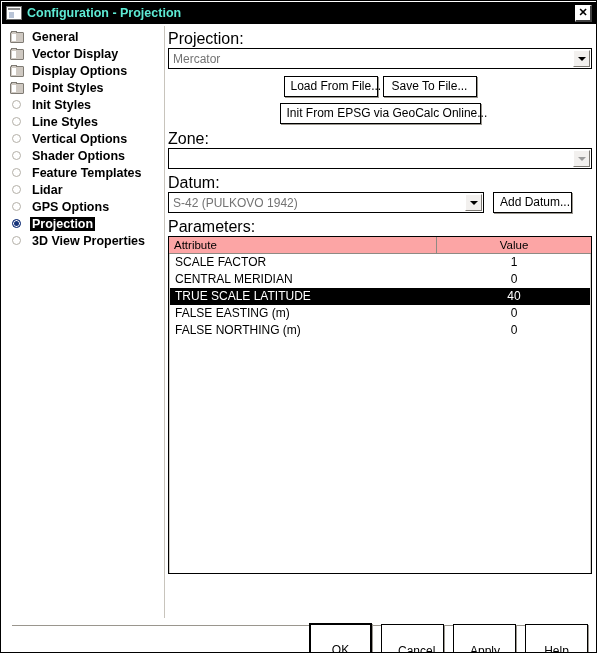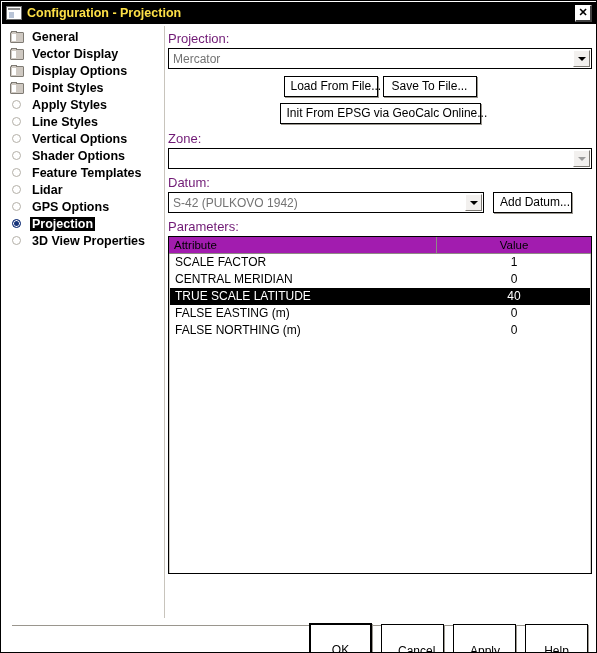--- a/index.html
+++ b/index.html
@@ -54,21 +54,21 @@
     background: #8a8a8a;
   }
   .title-icon::after {
     content: "";
     position: absolute;
     left: 2px; top: 5px;
     width: 5px; height: 6px;
     background: #b9c4d6;
   }
   .title-text {
-    color: #fde047;
+    color: #5eead4;
     font-size: 12.5px;
     font-weight: bold;
     letter-spacing: 0px;
     white-space: nowrap;
     flex: 1 1 auto;
     line-height: 14px;
   }
   .close-btn {
     width: 17px; height: 17px;
     background: #ffffff;
@@ -187,22 +187,22 @@
 
   
   .content {
     position: absolute;
     left: 166px;
     top: 0px;
     width: 424px;
     height: 594px;
   }
   .fld-label {
-    font-size: 13px;
-    color: #701a75;
+    font-size: 16px;
+    color: #000000;
     line-height: 14px;
     margin-bottom: 2px;
   }
 
   .combo {
     position: relative;
     height: 21px;
     background: #ffffff;
     border: 1px solid #000000;
     box-sizing: border-box;
@@ -282,21 +282,21 @@
   }
   .hdr {
     display: flex;
     height: 17px;
     background: #ffffff;
   }
   .hdr-cell {
     font-size: 11.5px;
     color: #000000;
     line-height: 16px;
-    background: #a21caf;
+    background: #fca5a5;
     border-right: 1px solid #8e8a84;
     border-bottom: 1px solid #8e8a84;
     box-sizing: border-box;
     height: 17px;
   }
   .hdr-attr { width: 268px; padding-left: 5px; }
   .hdr-val  { flex: 1 1 auto; text-align: center; border-right: none; }
 
   .prow {
     display: flex;
@@ -382,21 +382,21 @@
         <div class="nav-item">
           <span class="nav-ico ico-folder"></span>
           <span class="nav-label">Display Options</span>
         </div>
         <div class="nav-item">
           <span class="nav-ico ico-folder"></span>
           <span class="nav-label">Point Styles</span>
         </div>
         <div class="nav-item">
           <span class="nav-ico ico-radio"></span>
-          <span class="nav-label">Apply Styles</span>
+          <span class="nav-label">Init Styles</span>
         </div>
         <div class="nav-item">
           <span class="nav-ico ico-radio"></span>
           <span class="nav-label">Line Styles</span>
         </div>
         <div class="nav-item">
           <span class="nav-ico ico-radio"></span>
           <span class="nav-label">Vertical Options</span>
         </div>
         <div class="nav-item">

